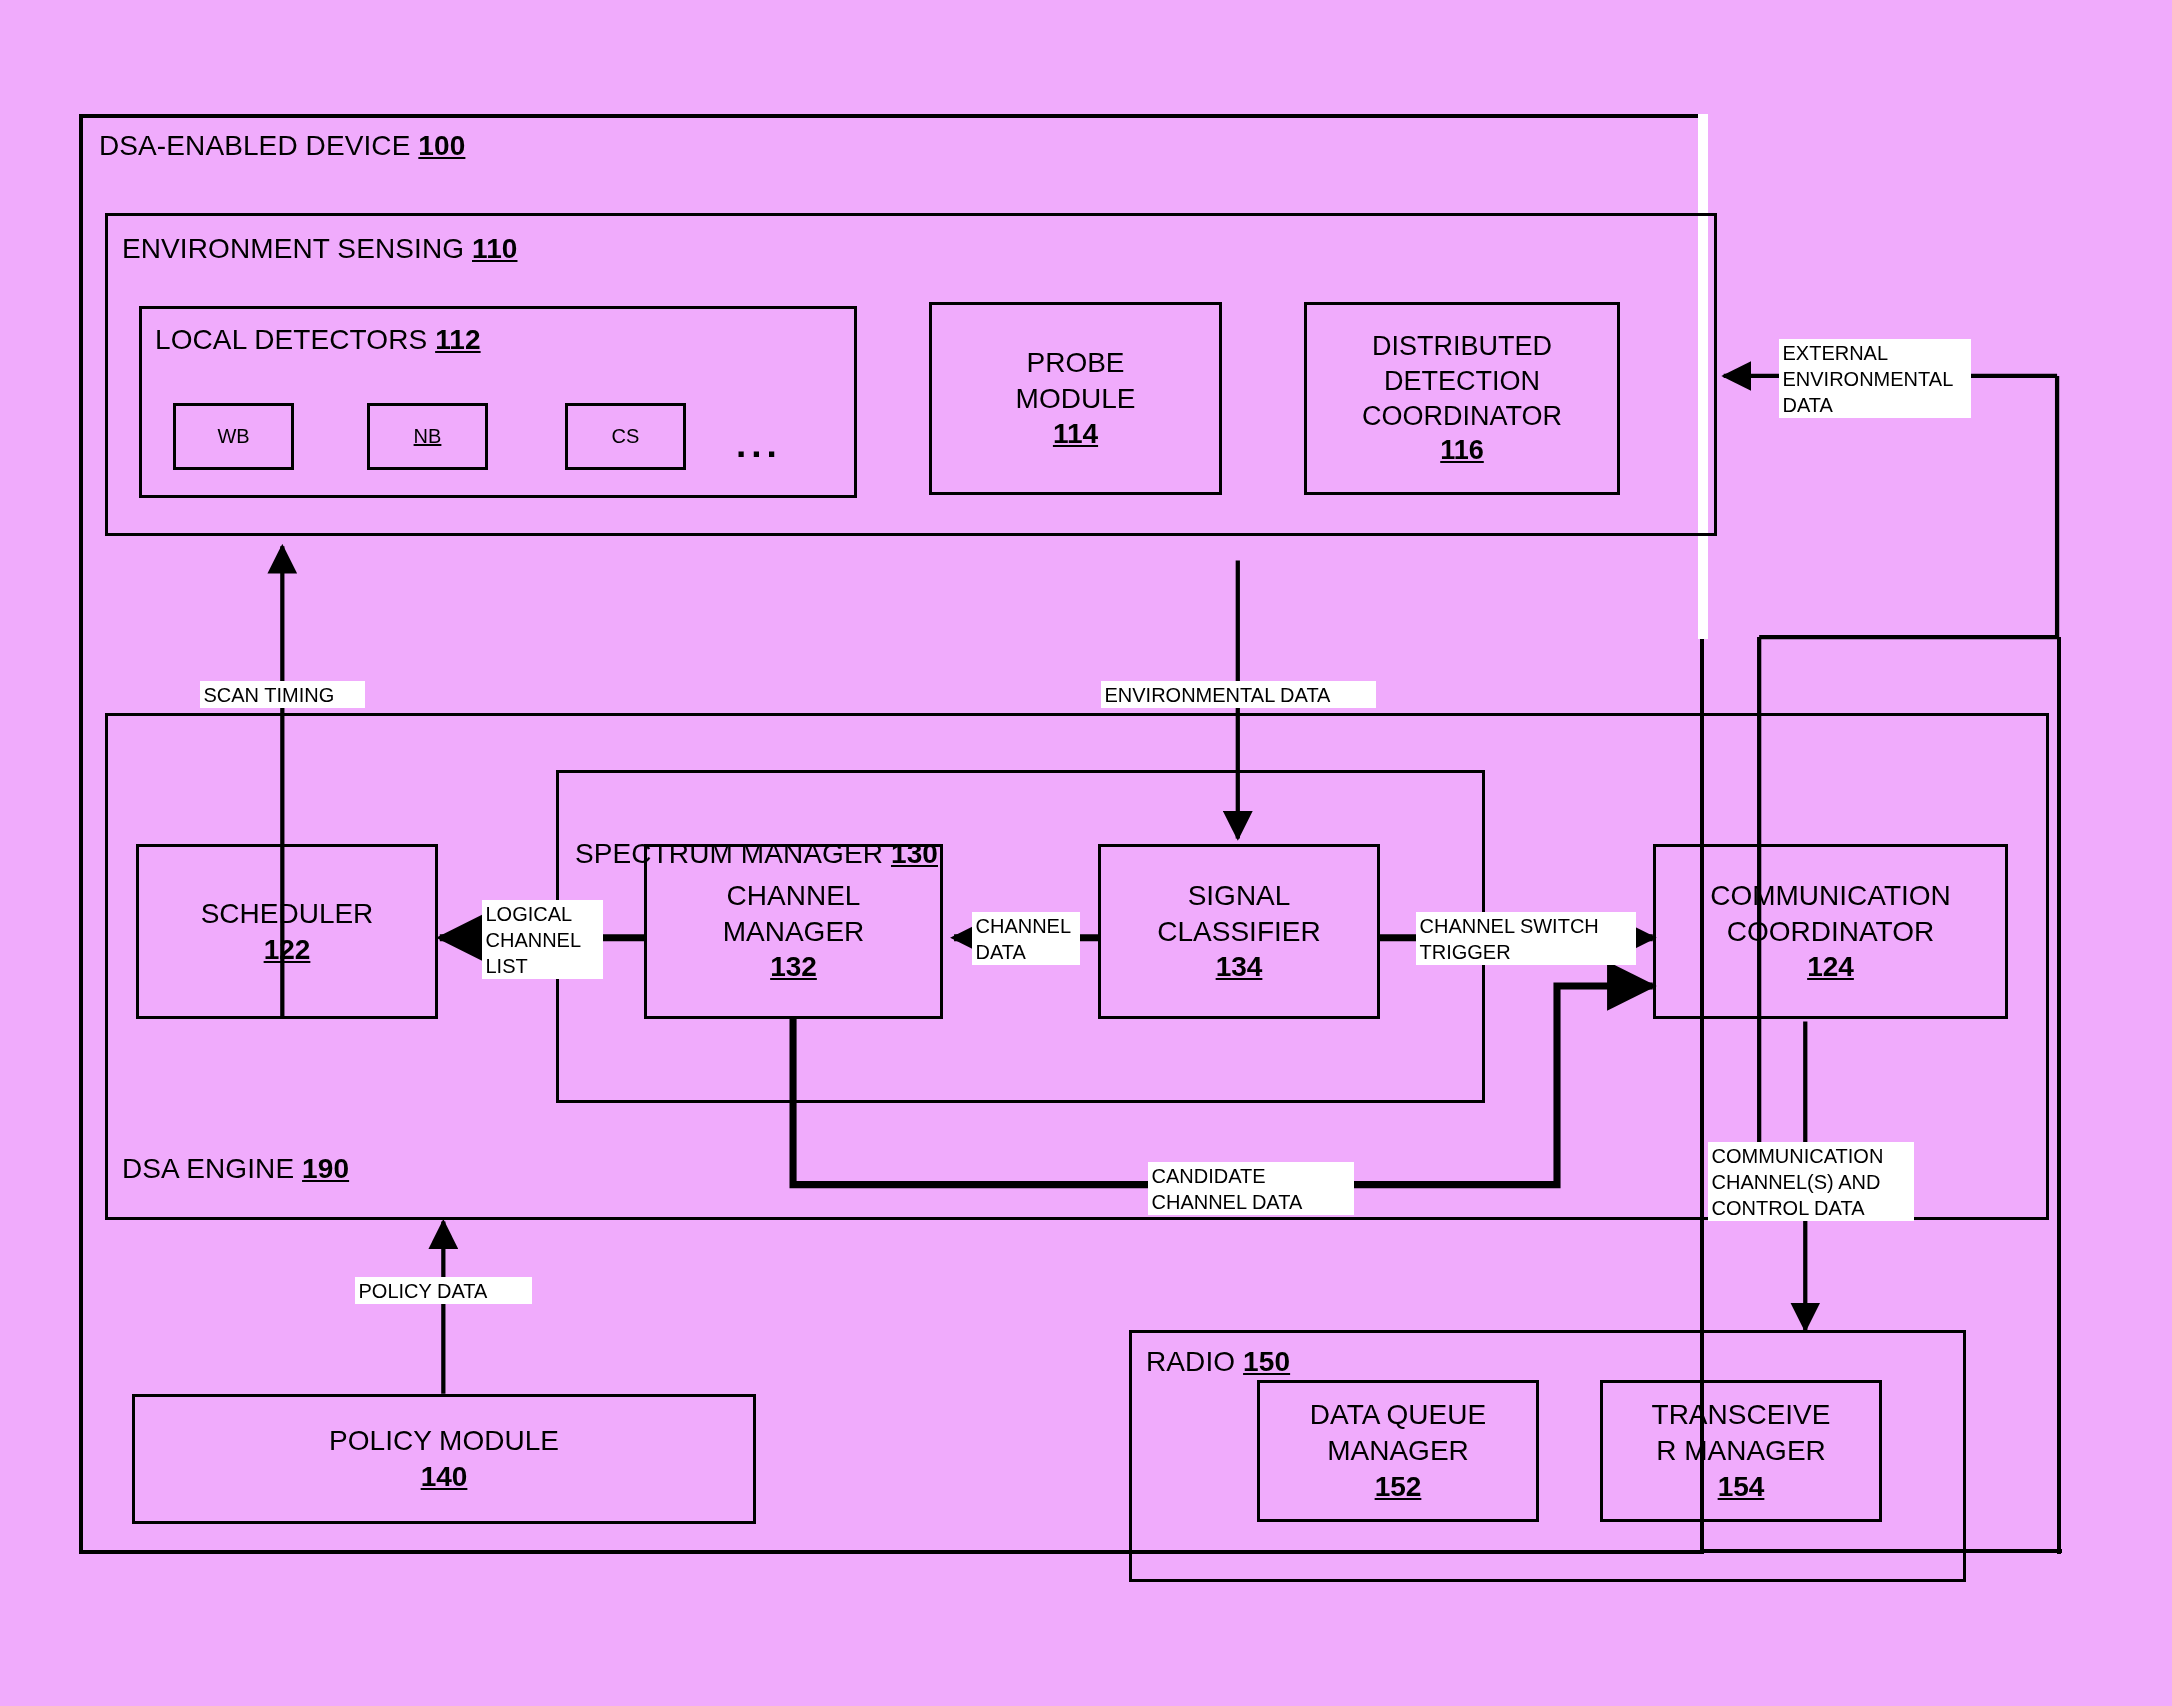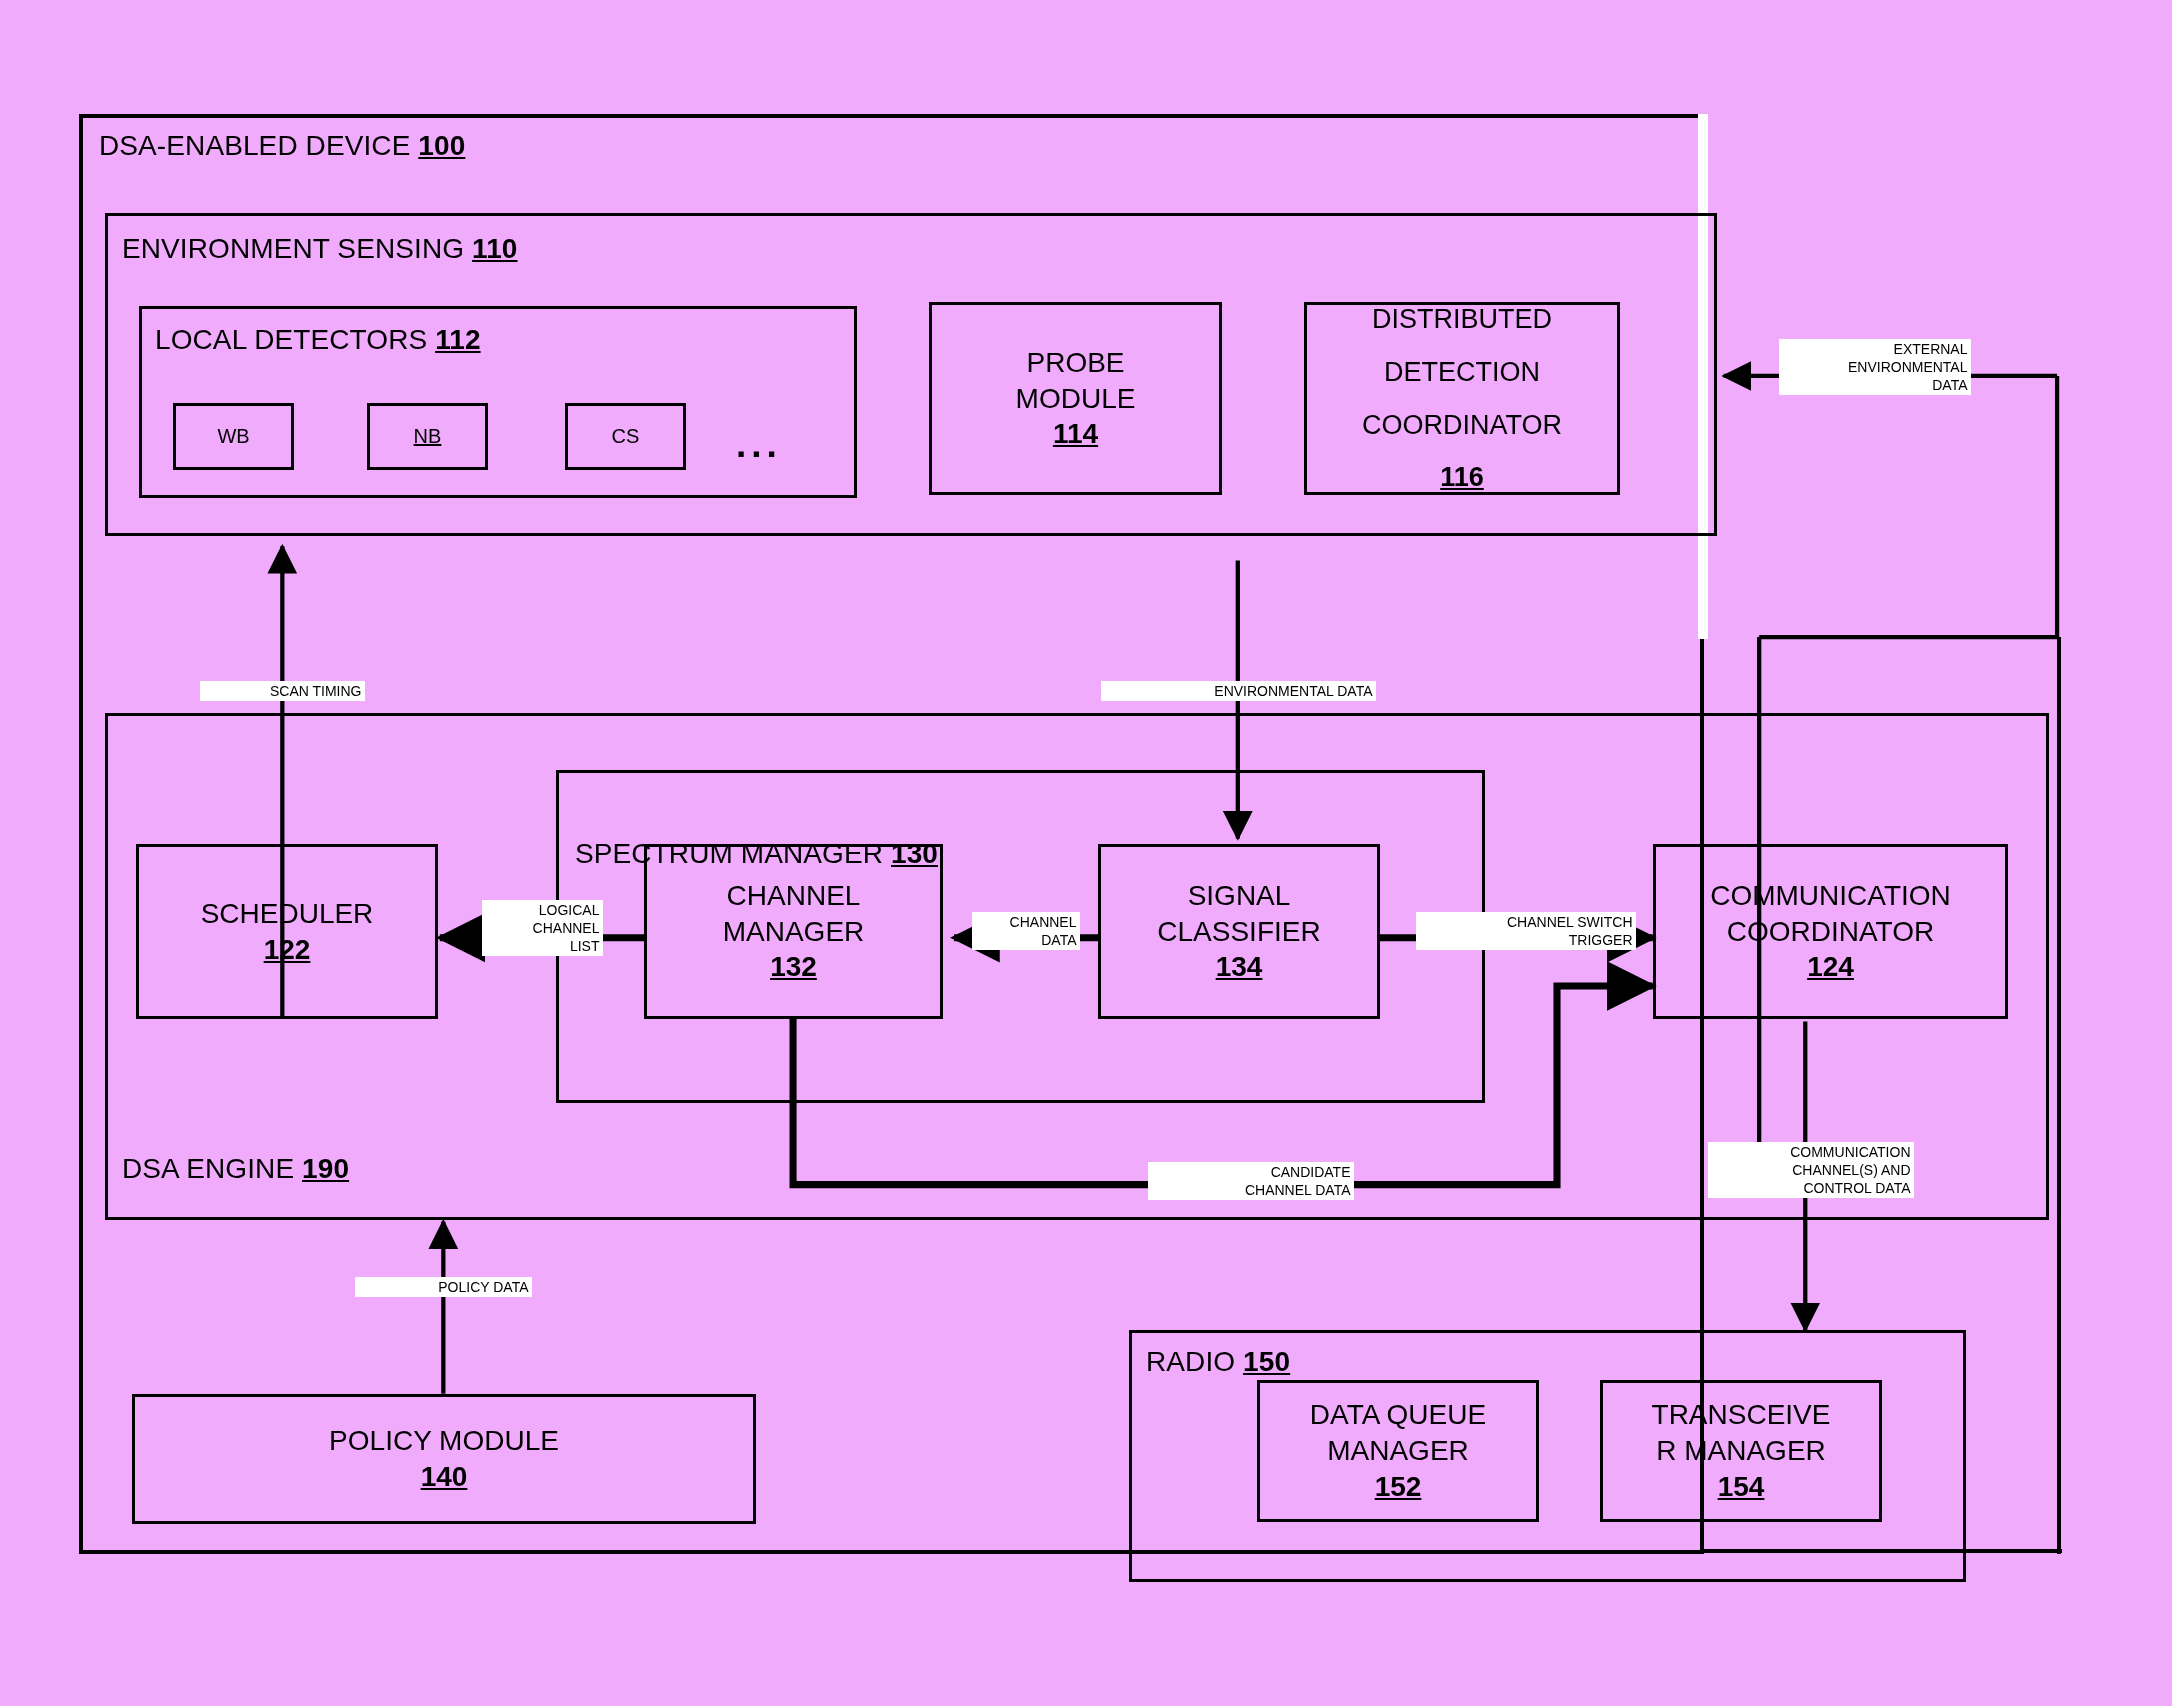--- a/index.html
+++ b/index.html
@@ -48,21 +48,21 @@
     display: flex;
     flex-direction: column;
     align-items: center;
     justify-content: center;
     text-align: center;
     font-size: 28px;
     line-height: 1.28;
     box-sizing: border-box;
   }
   .blabel .num { text-decoration: underline; font-weight: bold; }
-  .blabel.small { font-size: 27px; justify-content: space-between; }
+  .blabel.small { font-size: 27px; }
 
   
   .dlabel {
     position: absolute;
     display: flex;
     align-items: center;
     justify-content: center;
     font-size: 20px;
     box-sizing: border-box;
     text-align: center;
@@ -73,23 +73,23 @@
     position: absolute;
     font-size: 37px;
     font-weight: bold;
     letter-spacing: 5px;
     line-height: 1;
   }
 
   
   .elabel {
     position: absolute;
-    font-size: 14px;
+    font-size: 20px;
     line-height: 1.30;
-    text-align: right;
+    text-align: left;
     white-space: pre-line;
     background: #ffffff;
     padding: 0.7px 3.5px;
     box-sizing: border-box;
   }
   .elabel.nowrap { white-space: nowrap; }
 </style>
 </head>
 <body>
 

